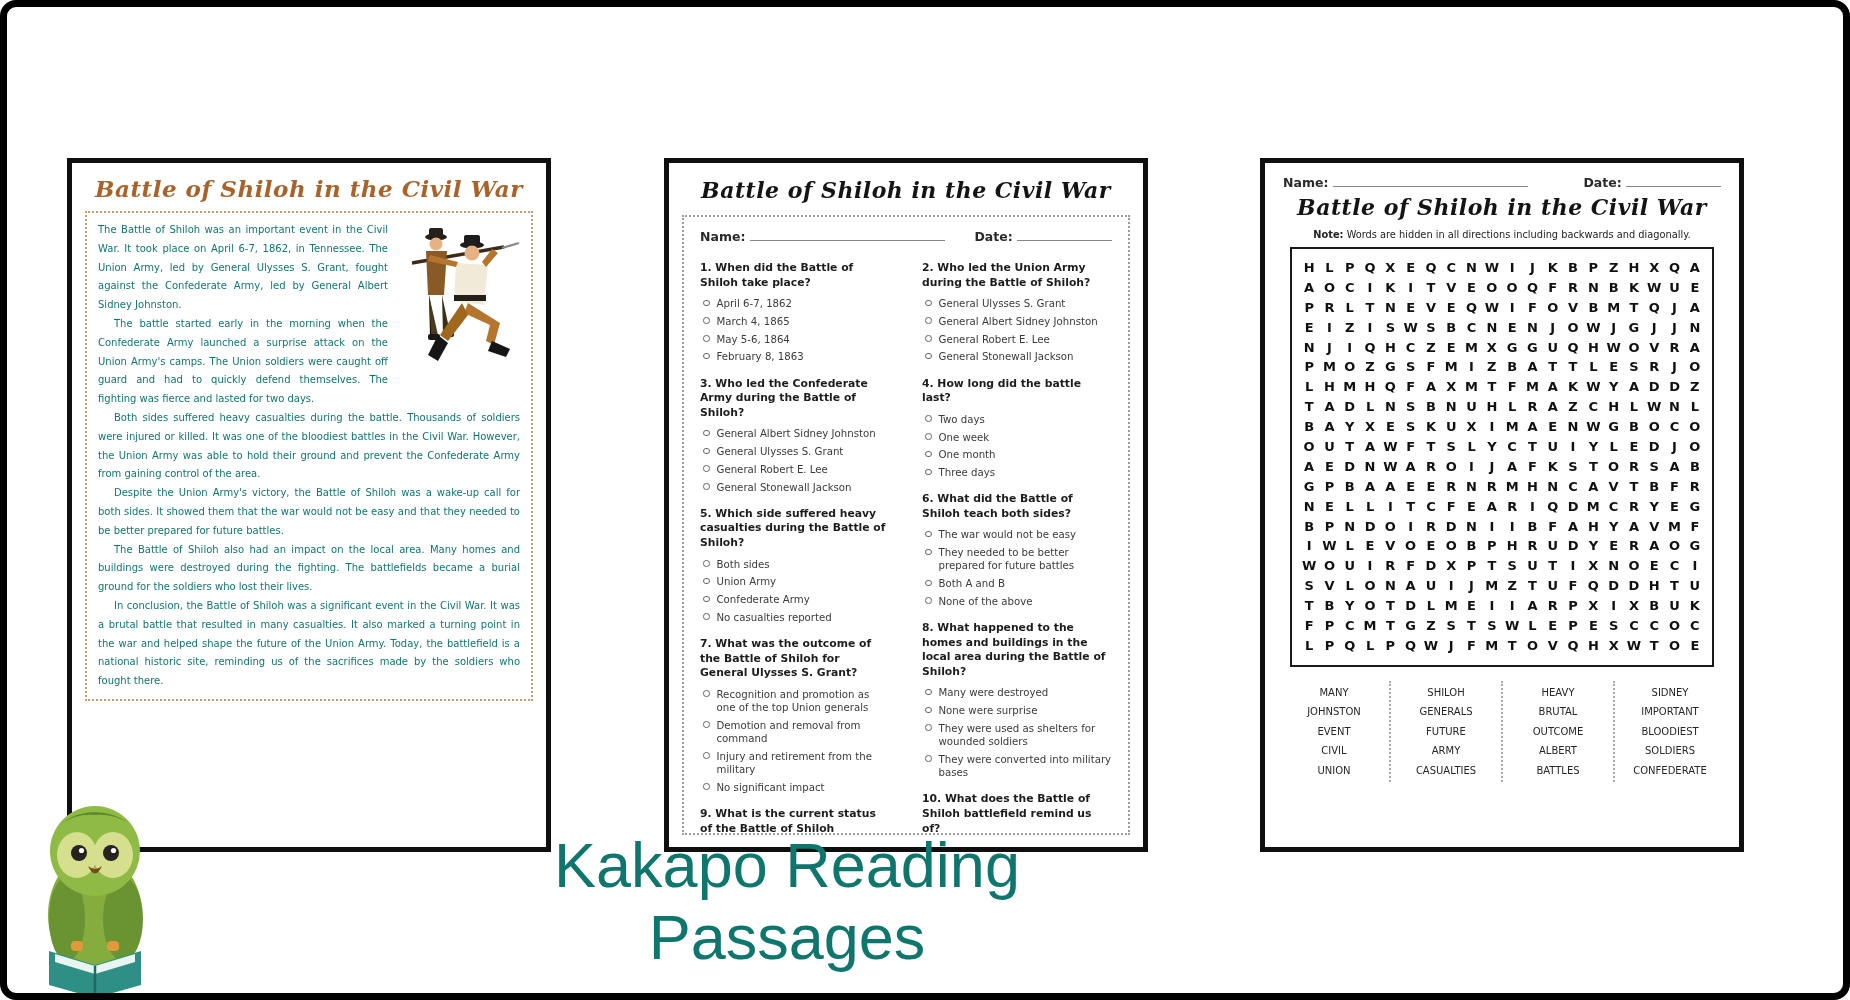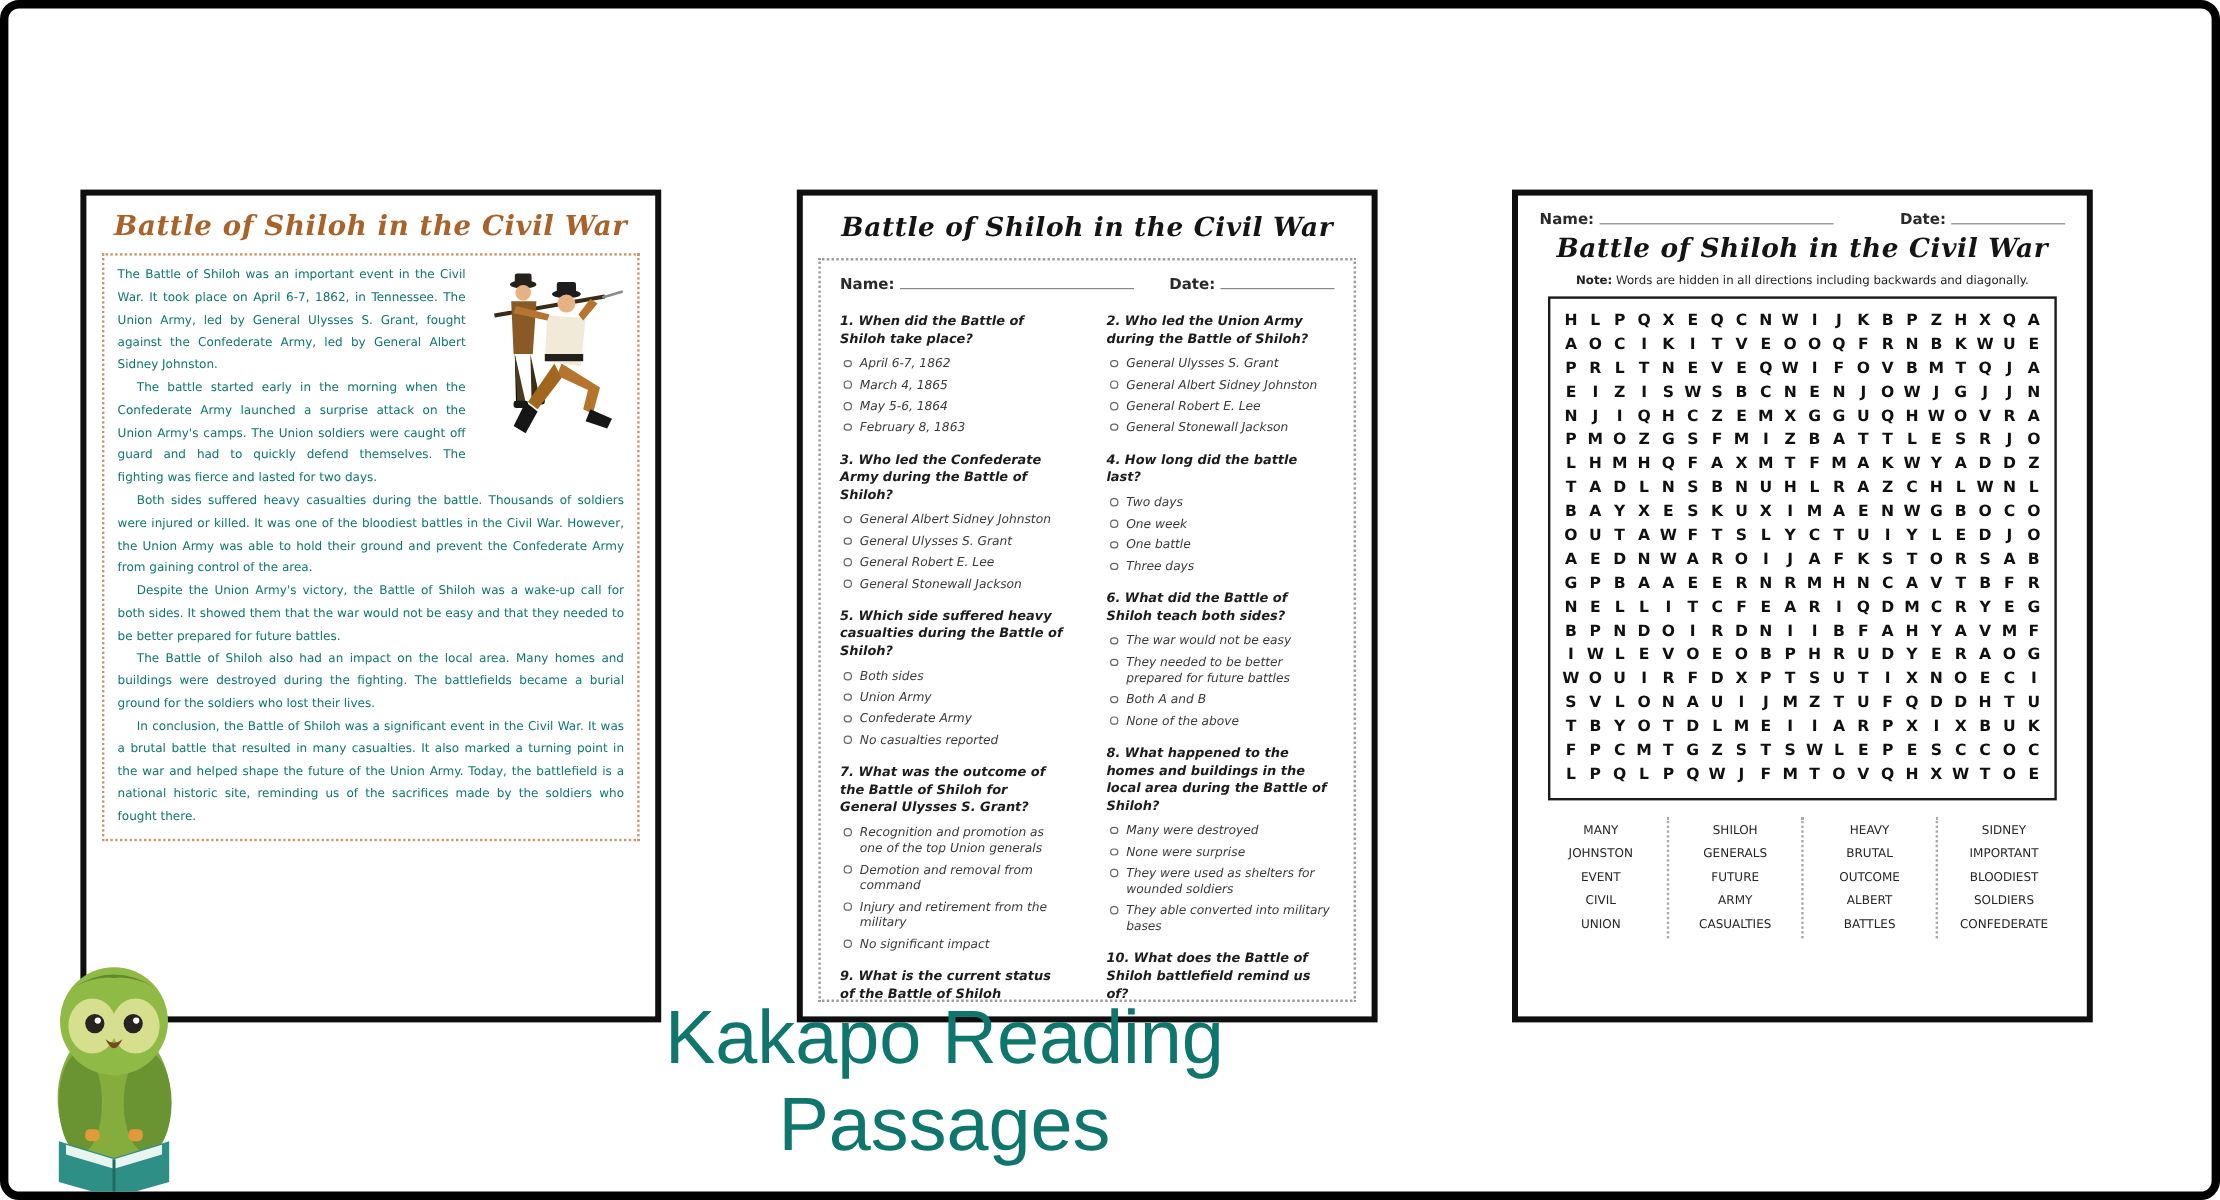--- a/index.html
+++ b/index.html
@@ -23,21 +23,21 @@
   .passage p{margin:0;text-indent:16px;}
   .passage p:first-of-type{text-indent:0;}
   .soldiers{float:right;width:122px;height:148px;margin:2px 0 4px 10px;}
 
   
   .p2-box{position:absolute;left:13px;right:13px;top:52px;bottom:12px;
           border:2px dotted #9b9b9b;padding:12px 16px;box-sizing:border-box;overflow:hidden;}
   .namedate{display:flex;justify-content:space-between;font-size:12.5px;font-weight:700;color:#2a2a2a;}
   .rule{display:inline-block;border-bottom:1.6px solid #888;height:10px;}
   .rule-name{width:195px;} .rule-date{width:95px;}
-  .q-grid{display:flex;gap:32px;margin-top:4px;font-style:italic;}
+  .q-grid{display:flex;gap:32px;margin-top:4px;}
   .q-col{flex:1;min-width:0;}
   .q{margin-top:13px;}
   .q-text{font-weight:700;font-size:10.8px;line-height:1.35;color:#1c1c1c;margin-bottom:7px;}
   .opt{display:flex;align-items:flex-start;font-size:10.2px;line-height:1.3;color:#3a3a3a;margin:4.5px 0;}
   .bullet{flex:none;width:4.5px;height:4.5px;border:1.2px solid #666;border-radius:50%;
           margin:2.5px 7px 0 3px;}
 
   
   .p3-head{display:flex;justify-content:space-between;padding:12px 18px 0;
            font-size:12.5px;font-weight:700;color:#2a2a2a;}
@@ -231,21 +231,21 @@
               <div class="opt">
                 <span class="bullet"></span>
                 <span>Two days</span>
               </div>
               <div class="opt">
                 <span class="bullet"></span>
                 <span>One week</span>
               </div>
               <div class="opt">
                 <span class="bullet"></span>
-                <span>One battle</span>
+                <span>One month</span>
               </div>
               <div class="opt">
                 <span class="bullet"></span>
                 <span>Three days</span>
               </div>
             </div>
             <div class="q">
               <div class="q-text">6. What did the Battle of Shiloh teach both sides?</div>
               <div class="opt">
                 <span class="bullet"></span>
@@ -273,21 +273,21 @@
               <div class="opt">
                 <span class="bullet"></span>
                 <span>None were surprise</span>
               </div>
               <div class="opt">
                 <span class="bullet"></span>
                 <span>They were used as shelters for wounded soldiers</span>
               </div>
               <div class="opt">
                 <span class="bullet"></span>
-                <span>They able converted into military bases</span>
+                <span>They were converted into military bases</span>
               </div>
             </div>
             <div class="q">
               <div class="q-text">10. What does the Battle of Shiloh battlefield remind us of?</div>
               <div class="opt">
                 <span class="bullet"></span>
                 <span>The sacrifices made by the soldiers</span>
               </div>
               <div class="opt">
                 <span class="bullet"></span>

